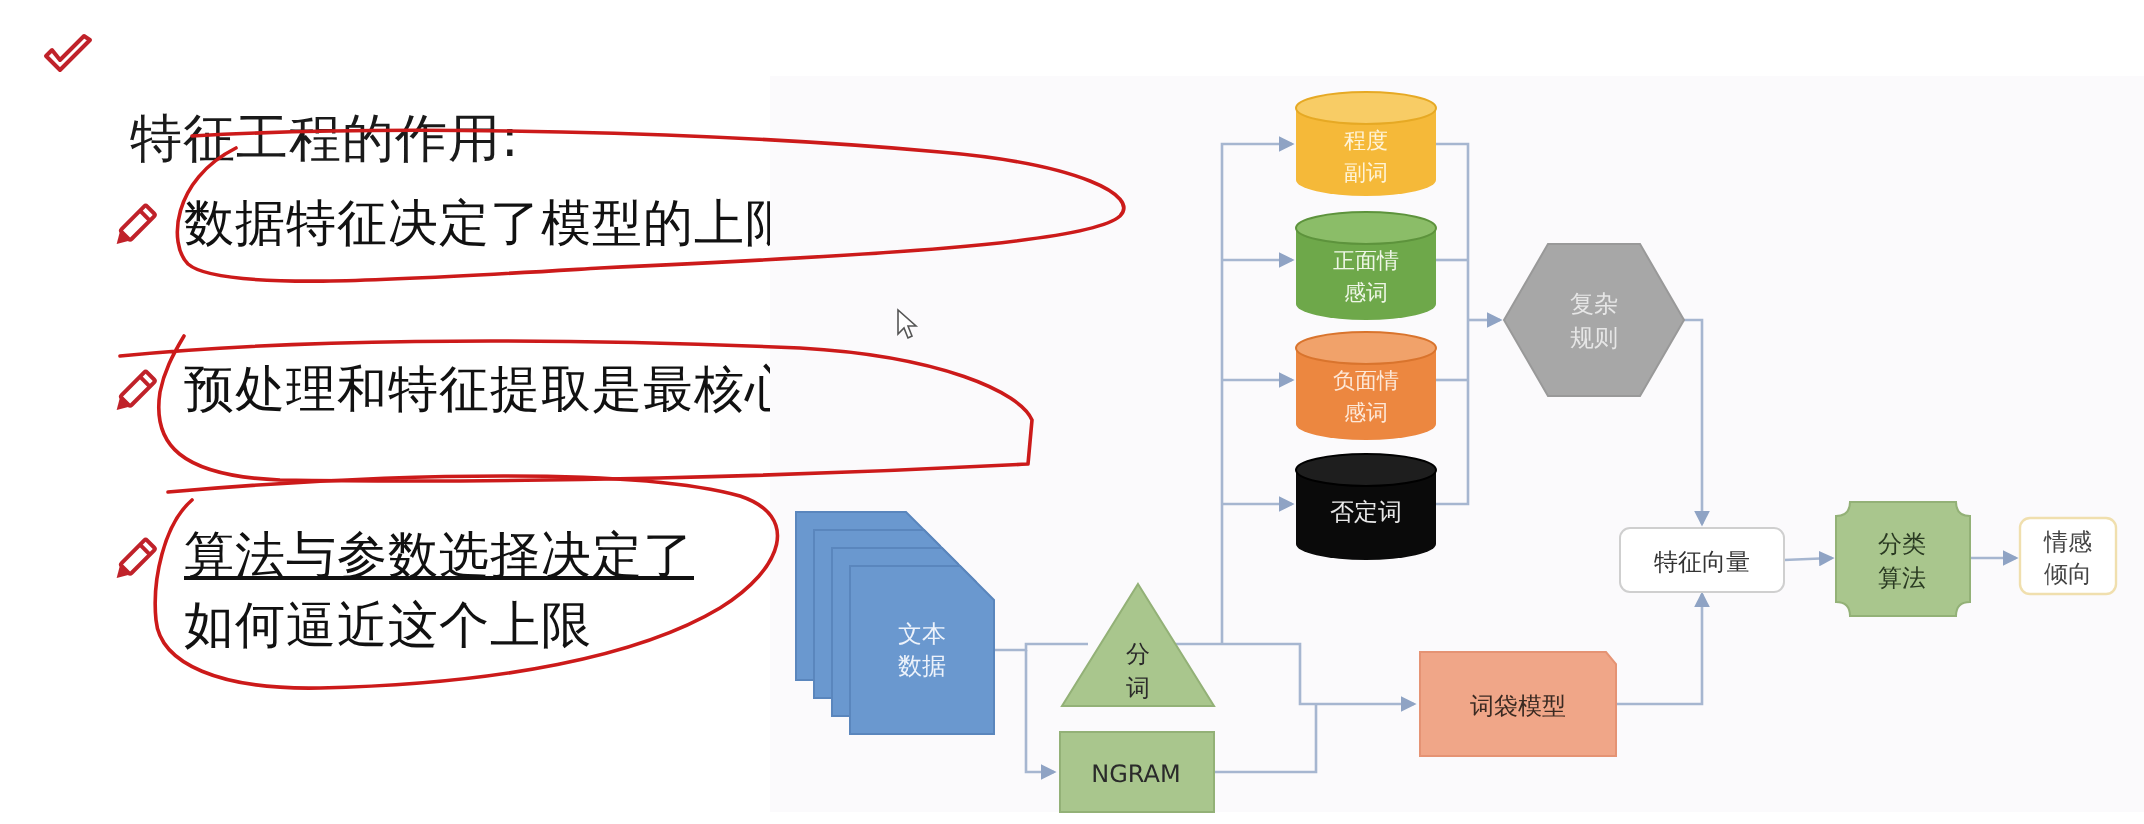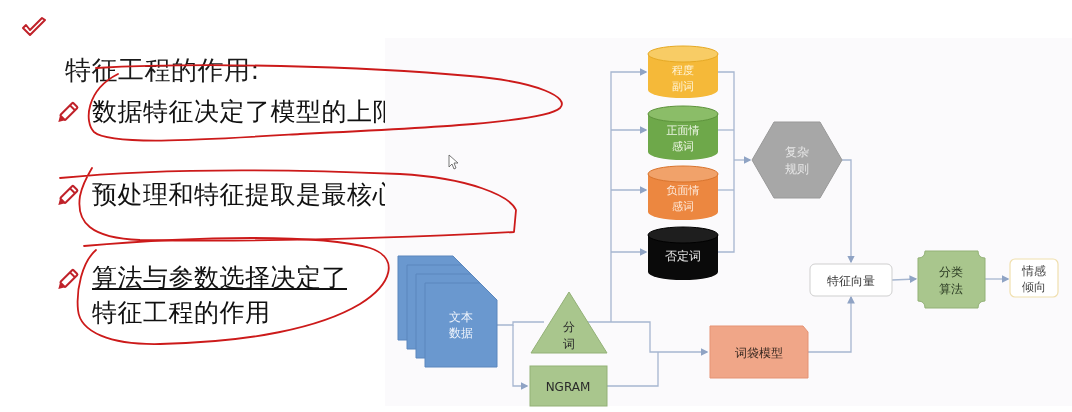--- a/index.html
+++ b/index.html
@@ -53,21 +53,21 @@
 <div class="abs" style="left:56px;top:265px;width:28px;height:26px;">
   <svg width="28" height="26" viewBox="0 0 28 26">
     <g transform="rotate(-45 14 13)">
       <rect x="4" y="9" width="18" height="7" rx="1" fill="none" stroke="#c0222a" stroke-width="2"></rect>
       <line x1="18" y1="9" x2="18" y2="16" stroke="#c0222a" stroke-width="2"></line>
       <path d="M4 9 L-2 12.5 L4 16 Z" fill="#c0222a"></path>
     </g>
   </svg>
 </div>
 <div class="abs slide-text" style="left:92px;top:265px;text-decoration:underline;">算法与参数选择决定了</div>
-<div class="abs slide-text" style="left:92px;top:300px;">特征工程的作用</div>
+<div class="abs slide-text" style="left:92px;top:300px;">如何逼近这个上限</div>
 
 <div class="panel"></div>
 
 <svg class="abs" width="1072" height="412" viewBox="0 0 1072 412" style="left:0;top:0;">
   <defs>
     <marker id="arr" markerWidth="6" markerHeight="6" refX="5" refY="3" orient="auto">
       <path d="M0,0 L6,3 L0,6 Z" fill="#8fa3c4"></path>
     </marker>
   </defs>
 

